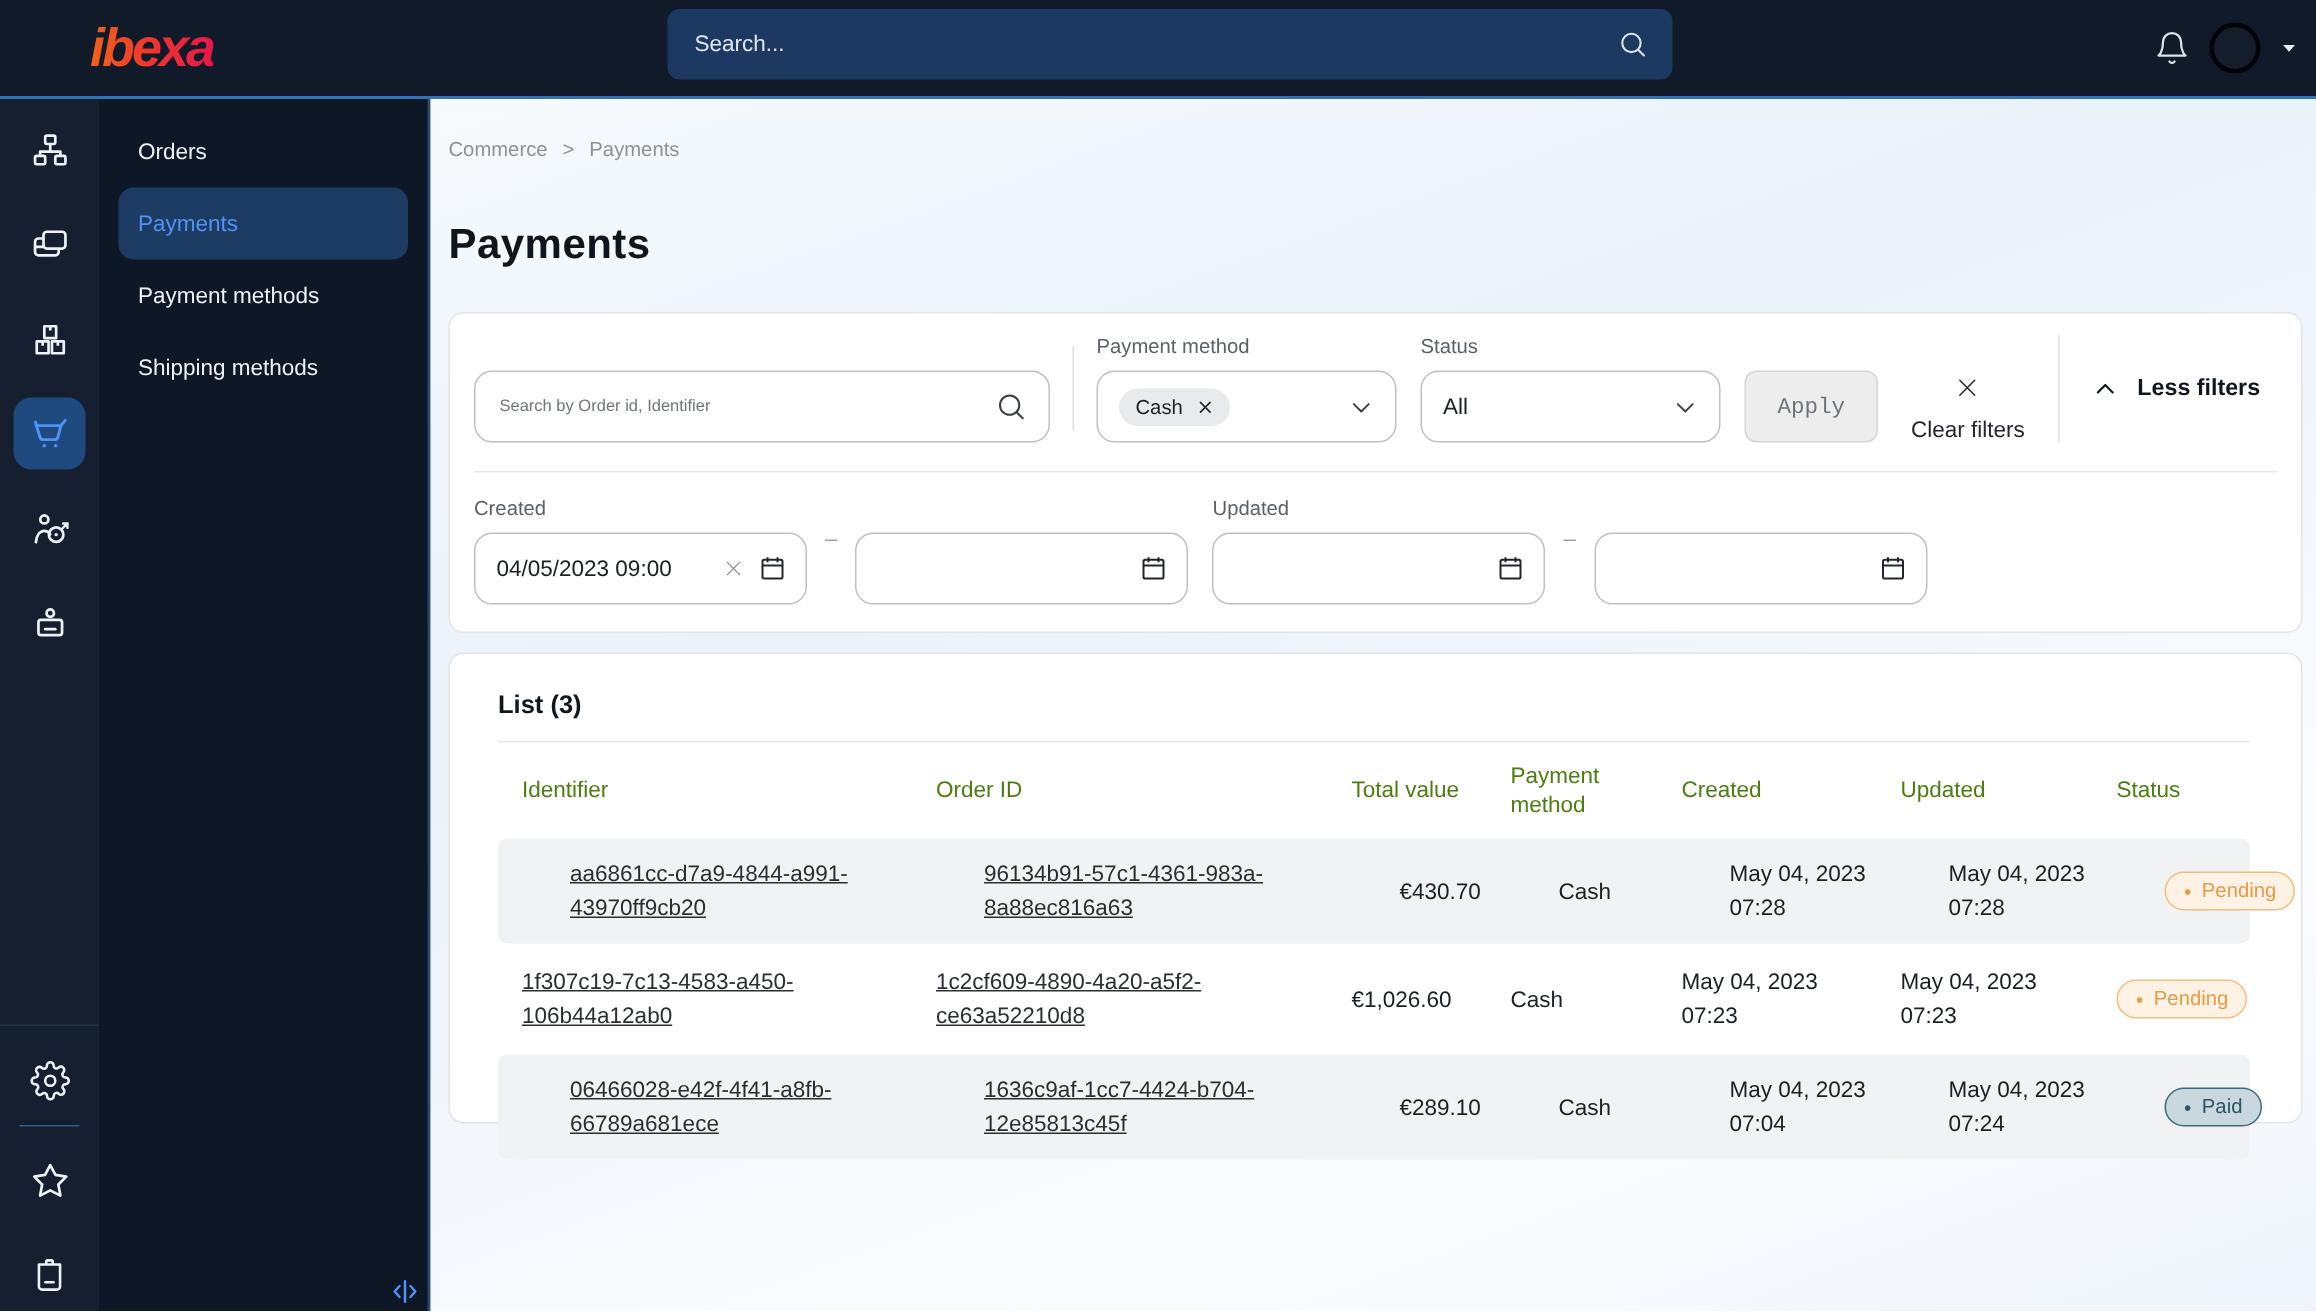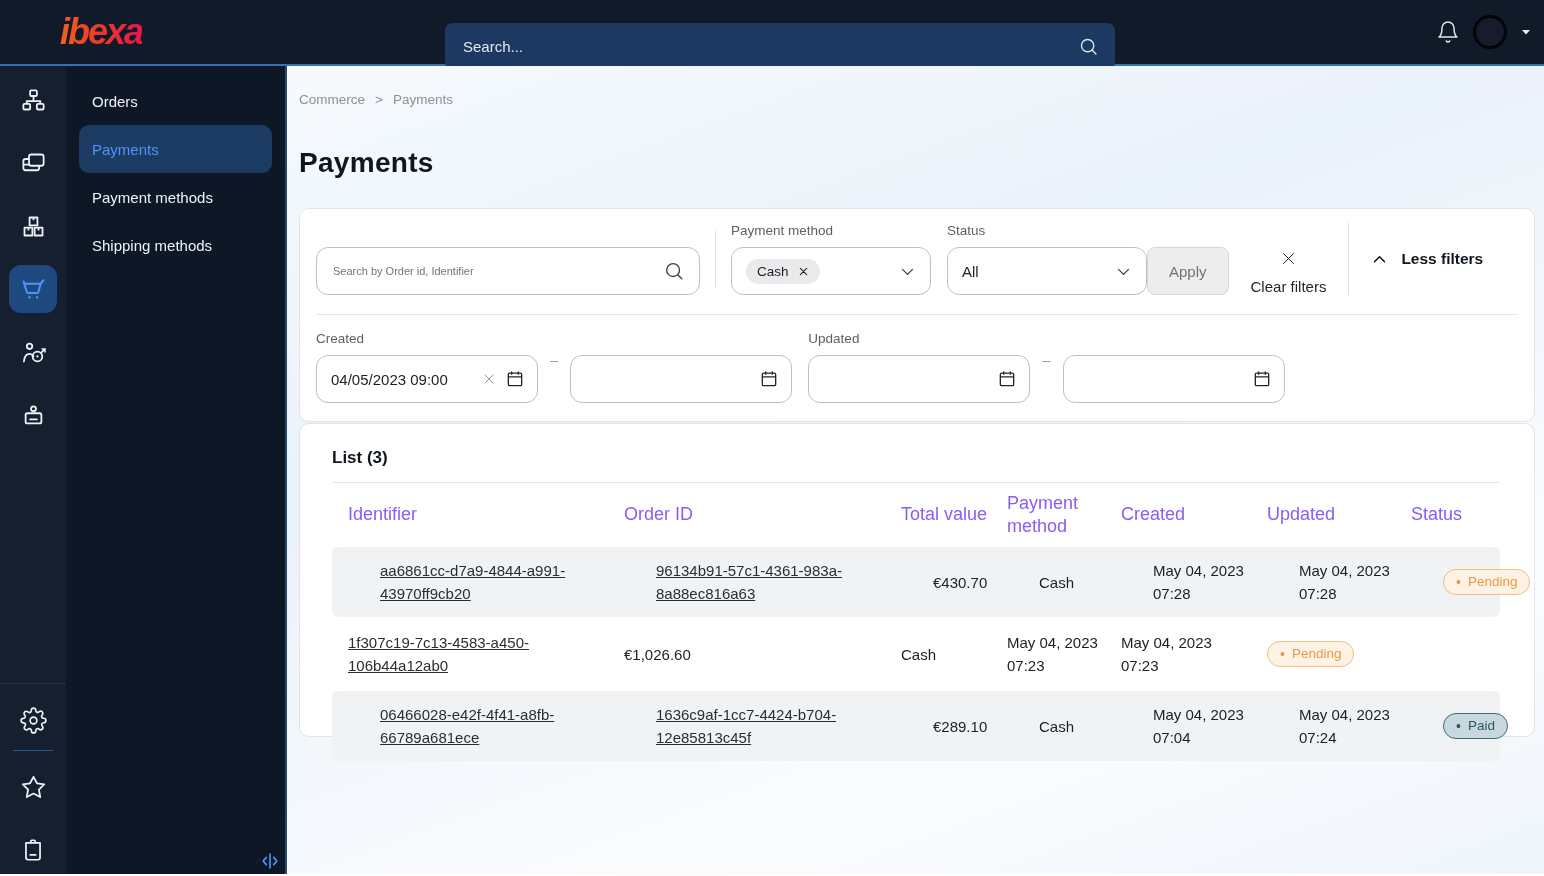--- a/index.html
+++ b/index.html
@@ -19,21 +19,21 @@
     padding-left:44px;
   }
   .logo {
     margin-left:16px; font-size:36px; font-weight:800; letter-spacing:-2px;
     font-style:italic;
     background:linear-gradient(90deg,#f2611c 0%,#ee3a2c 45%,#e8174a 100%);
     -webkit-background-clip:text; background-clip:text; color:transparent;
     cursor:pointer; line-height:1;
   }
   .topsearch {
-    position:absolute; left:445px; top:23px; width:670px; height:47px;
+    position:absolute; left:445px; top:6px; width:670px; height:47px;
     background:#1c3a61; border-radius:8px;
     display:flex; align-items:center; padding:0 16px;
   }
   .topsearch input {
     flex:1; background:transparent; border:none; outline:none;
     color:#eef1f6; font-size:15px; font-family:inherit;
   }
   .topsearch input::placeholder { color:#e2e8f0; }
   .topbar-right { position:absolute; right:12px; top:0; height:64px; display:flex; align-items:center; gap:13px; }
   .avatar { width:34px; height:34px; border-radius:50%; background:#141d2b; border:3px solid #020407; cursor:pointer; }
@@ -101,49 +101,49 @@
   }
   .search-box input::placeholder { color:#70757c; }
   .v-divider { width:1px; background:#dcdee1; height:56px; align-self:center; margin:0 15px; }
   .v-divider.tall { height:72px; margin:0 22px; }
   .select { width:200px; justify-content:space-between; cursor:pointer; }
   .chip {
     background:#e9eaec; border-radius:14px; padding:5px 11px; font-size:13.5px;
     display:flex; align-items:center; gap:9px; color:#1a2026;
   }
   .apply-btn {
-    height:48px; margin-left:0; padding:0 21px;
+    height:48px; margin-left:16px; padding:0 21px;
     background:#ededee; border:1px solid #d5d6d9; border-radius:8px;
-    color:#6f747b; font-size:15px; font-family:Liberation Sans, sans-serif; cursor:pointer;
+    color:#6f747b; font-size:15px; font-family:Liberation Mono, monospace; cursor:pointer;
   }
   .clear-filters {
     display:flex; align-items:center; gap:11px; margin-left:22px;
     font-size:15px; color:#22262c; cursor:pointer;flex-direction:column;
   }
   .less-filters {
     display:flex; align-items:center; gap:13px;
     font-size:15.5px; font-weight:700; color:#10161d; cursor:pointer;
   }
   .filter-hr { border:none; border-top:1px solid #e5e7ea; margin:19px 0 16px 0; }
   .filter-row2 { display:flex; align-items:flex-end; }
   .date-box { width:222px; justify-content:space-between; padding:0 12px 0 14px; }
   .date-box .date-val { font-size:15px; color:#1a2026; white-space:nowrap; }
   .date-right { display:flex; align-items:center; gap:9px; margin-left:auto; }
   .range-dash { color:#9aa0a6; font-size:15px; margin:0 12px; align-self:center; padding-bottom:16px; }
 
   
-  .list-card { margin-top:1px; height:314px; padding:24px 34px 0 32px; }
+  .list-card { margin-top:13px; height:314px; padding:24px 34px 0 32px; }
   .list-title { font-size:17px; font-weight:700; color:#10161d; }
   .list-hr { border:none; border-top:1px solid #e5e7ea; margin:14px 0 0 0; }
   .tgrid {
     display:grid;
     grid-template-columns:276px 277px 106px 114px 146px 144px auto;
     align-items:center; padding-left:16px;
   }
-  .thead { min-height:64px; color:#8b5cf6; font-size:18px; }
+  .thead { min-height:64px; color:#4d7c0f; font-size:15px; }
   .thead .th { padding-right:18px; line-height:1.3; }
   .trow { min-height:70px; border-radius:6px; font-size:15px; margin-bottom:2px; }
   .trow.striped { background:#f1f2f4;padding-left:48px; }
   .cell-link a, .cell-link { color:#2a2e33; }
   .cell-link a {
     text-decoration:underline; display:inline-block; max-width:212px;
     line-height:1.55; word-break:normal; overflow-wrap:anywhere; cursor:pointer;
   }
   .cell-date span { display:inline-block; max-width:112px; line-height:1.55; }
   .badge {
@@ -441,20 +441,21 @@
         <div class="cell-link"><a>96134b91-57c1-4361-983a-8a88ec816a63</a></div>
         <div>€430.70</div>
         <div>Cash</div>
         <div class="cell-date"><span>May 04, 2023 07:28</span></div>
         <div class="cell-date"><span>May 04, 2023 07:28</span></div>
         <div><span class="badge badge-pending">Pending</span></div>
       </div>
 
       <div class="tgrid trow">
         <div class="cell-link"><a>1f307c19-7c13-4583-a450-106b44a12ab0</a></div>
+        <div class="cell-link"><a>1c2cf609-4890-4a20-a5f2-ce63a52210d8</a></div>
         <div>€1,026.60</div>
         <div>Cash</div>
         <div class="cell-date"><span>May 04, 2023 07:23</span></div>
         <div class="cell-date"><span>May 04, 2023 07:23</span></div>
         <div><span class="badge badge-pending">Pending</span></div>
       </div>
 
       <div class="tgrid trow striped">
         <div class="cell-link"><a>06466028-e42f-4f41-a8fb-66789a681ece</a></div>
         <div class="cell-link"><a>1636c9af-1cc7-4424-b704-12e85813c45f</a></div>

